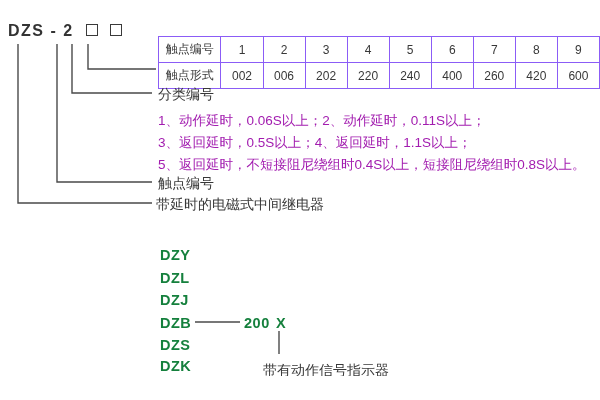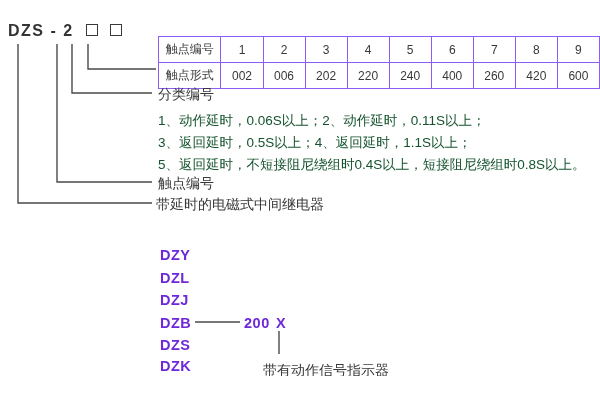--- a/index.html
+++ b/index.html
@@ -21,22 +21,22 @@
   .contact-table{position:absolute;left:158px;top:36px;border-collapse:collapse;table-layout:fixed;}
   .contact-table td{
     border:1px solid #8b5cf6;height:21px;padding:2px;
     text-align:center;vertical-align:middle;
     font-size:12px;color:#383838;
   }
   .contact-table td.hd{width:60px;}
   .contact-table td.c{width:38px;}
   
   .callout{font-size:14px;color:#383838;text-align:center;}
-  .note{font-size:13.5px;color:#14532d;}
-  .series{font-size:14.5px;font-weight:600;letter-spacing:0.5px;color:#6d28d9;}
+  .note{font-size:13.5px;color:#a21caf;}
+  .series{font-size:14.5px;font-weight:600;letter-spacing:0.5px;color:#15803d;}
 </style>
 </head>
 <body>
 
 <div class="canvas">
 
   <svg class="connectors" width="600" height="400" viewBox="0 0 600 400">
     <polyline points="18,44 18,203 152,203"></polyline>
     <polyline points="57,44 57,182 152,182"></polyline>
     <polyline points="72,44 72,93 152,93"></polyline>

